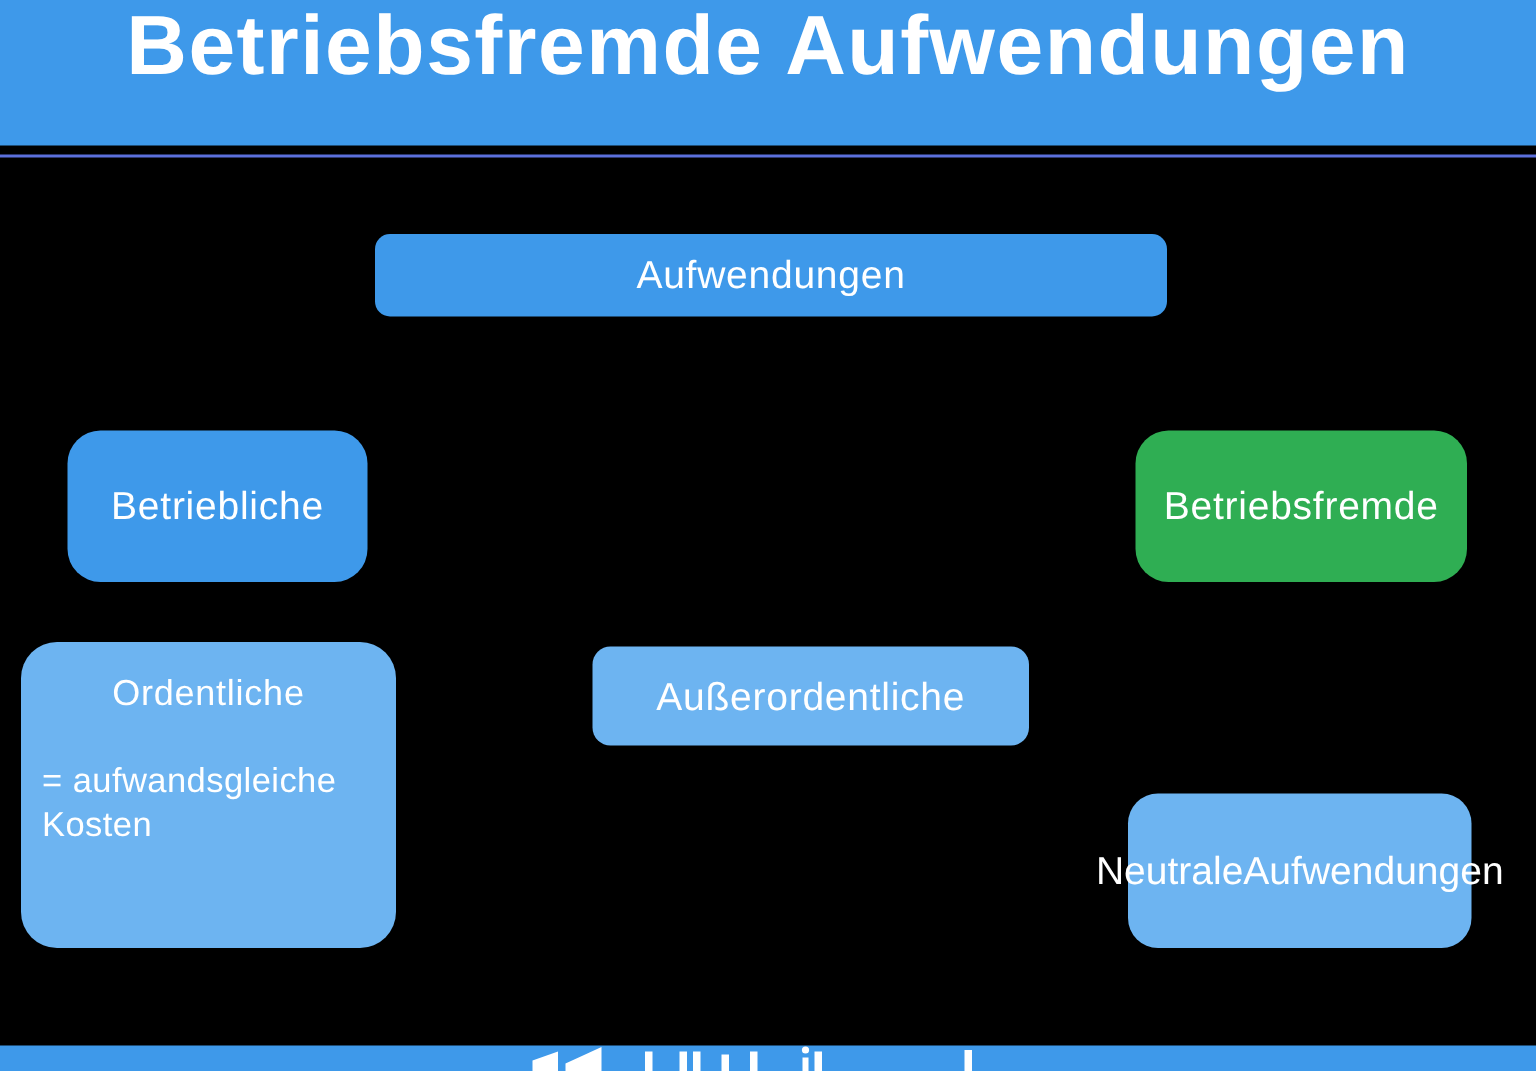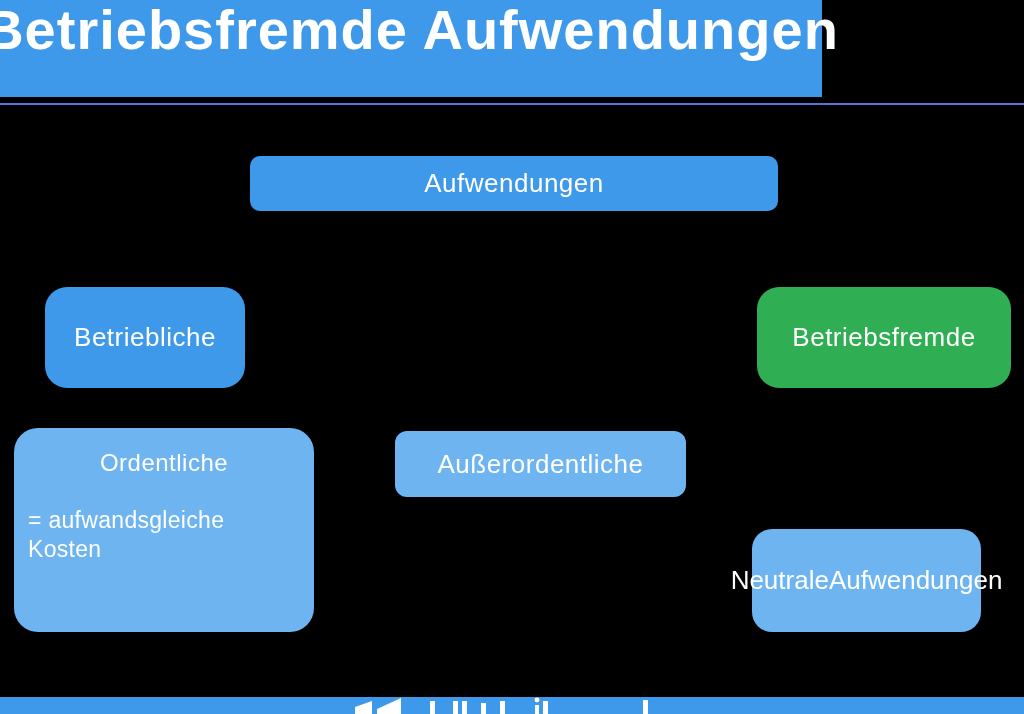--- a/index.html
+++ b/index.html
@@ -9,21 +9,21 @@
     height: 714px;
     background: #000000;
     overflow: hidden;
     font-family: "Liberation Sans", sans-serif;
   }
 
   
   .header {
     position: absolute;
     left: 0; top: 0;
-    width: 822px; height: 97px;
+    width: 1024px; height: 97px;
     background: #3e99ea;
     display: flex;
     justify-content: center;
     align-items: flex-start;
   }
   .header h1 {
     margin: 0;
     font-size: 56px;
     line-height: 60px;
     font-weight: 700;
@@ -53,29 +53,29 @@
 
   .node-aufwendungen {
     left: 250px; top: 156px; width: 528px; height: 55px;
     background: #3e99ea; border-radius: 10px;
   }
   .node-betriebliche {
     left: 45px; top: 287px; width: 200px; height: 101px;
     background: #3e99ea; border-radius: 22px;
   }
   .node-betriebsfremde {
-    left: 757px; top: 287px; width: 254px; height: 101px;
+    left: 757px; top: 287px; width: 221px; height: 101px;
     background: #2fae53; border-radius: 22px;
   }
   .node-ausserordentliche {
     left: 367px; top: 431px; width: 291px; height: 66px;
     background: #6db4f1; border-radius: 12px; margin-left: 28px;
   }
   .node-ordentliche {
-    left: 14px; top: 428px; width: 300px; height: 204px;
+    left: 14px; top: 428px; width: 250px; height: 204px;
     background: #6db4f1; border-radius: 24px;
     flex-direction: column;
     justify-content: flex-start;
     padding-top: 21px;
   }
   .node-ordentliche .node-title {
     font-size: 24px;
     letter-spacing: 0.5px;
   }
   .node-ordentliche .node-lines {

